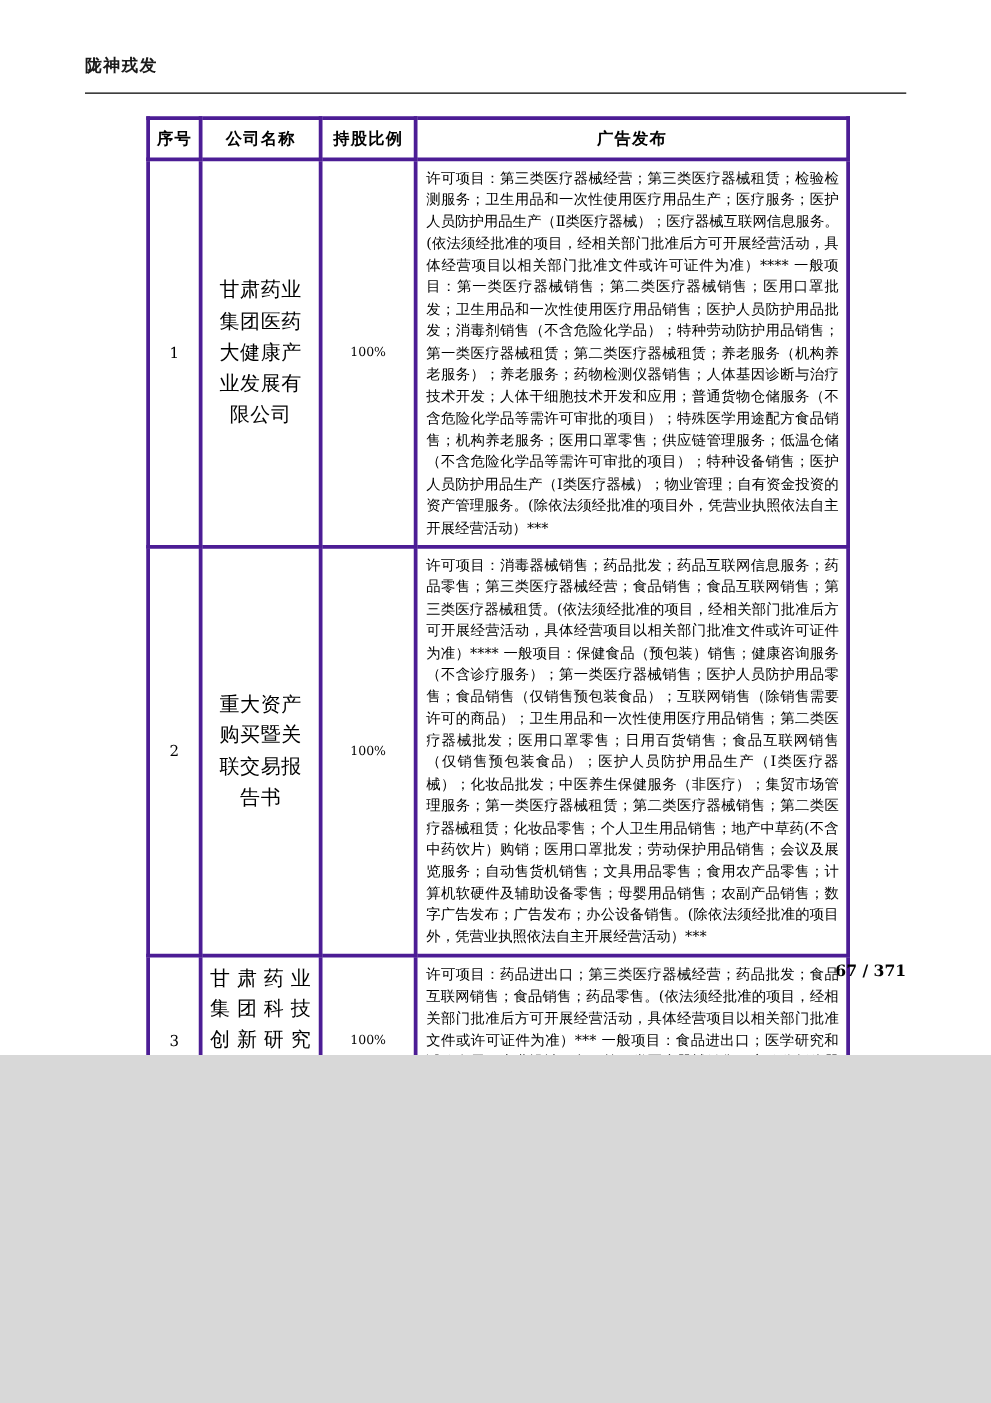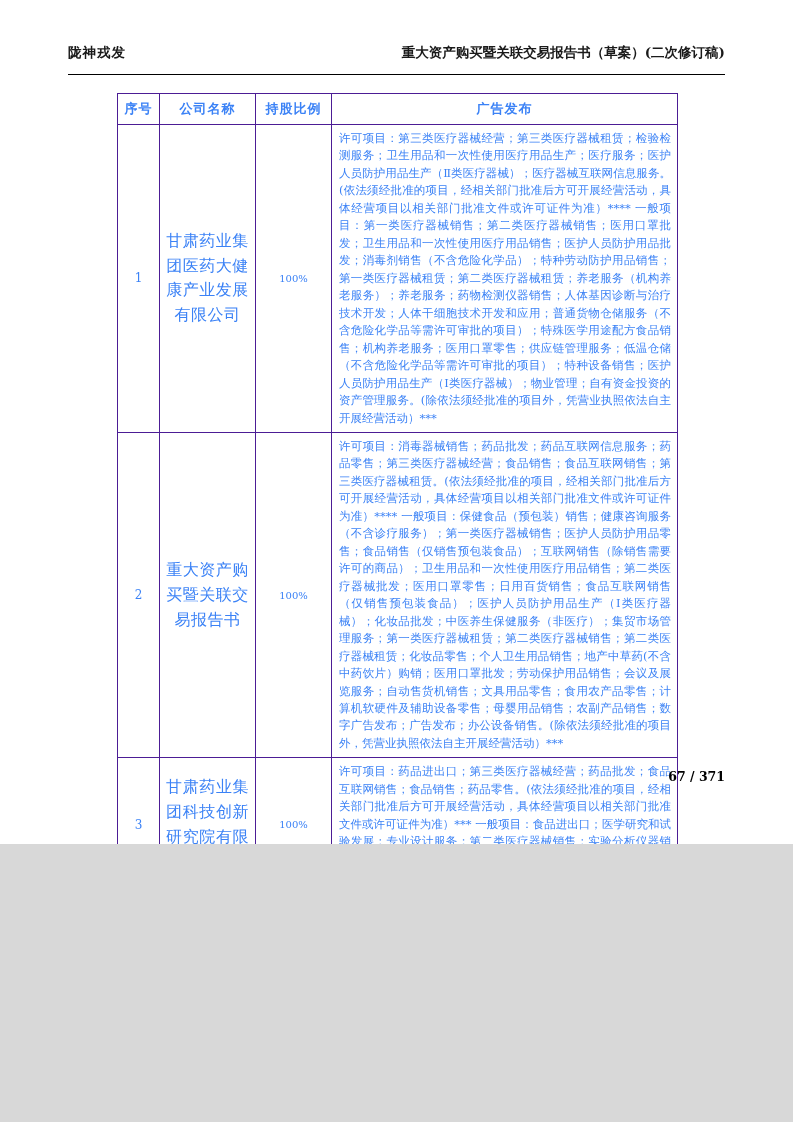--- a/index.html
+++ b/index.html
@@ -49,24 +49,24 @@
   }
   table.main {
     position: absolute;
     top: 93px;
     left: 117px;
     width: 560px;
     border-collapse: collapse;
     table-layout: fixed;
   }
   table.main th, table.main td {
-    border: 1px solid #4c1d95;
+    border: 3px solid #4c1d95;
     vertical-align: middle;
     font-family: "DejaVu Serif", "Liberation Serif", serif;
-    color: #3b82f6;
+    color: #000000;
   }
   table.main th {
     text-align: center;
     font-weight: bold;
     font-size: 13px;
     padding: 6px 2px;
     letter-spacing: 1px;
   }
   col.c-seq { width: 42px; }
   col.c-name { width: 96px; }
@@ -110,21 +110,20 @@
     color: #000;
   }
 </style>
 </head>
 <body>
 
 <div class="page">
 
   <div class="header">
     <span class="header-left">陇神戎发</span>
-    <span class="header-right">重大资产购买暨关联交易报告书（草案）(二次修订稿)</span>
   </div>
   <div class="header-rule"></div>
 
   <table class="main">
     <colgroup>
       <col class="c-seq">
       <col class="c-name">
       <col class="c-ratio">
       <col class="c-scope">
     </colgroup>

